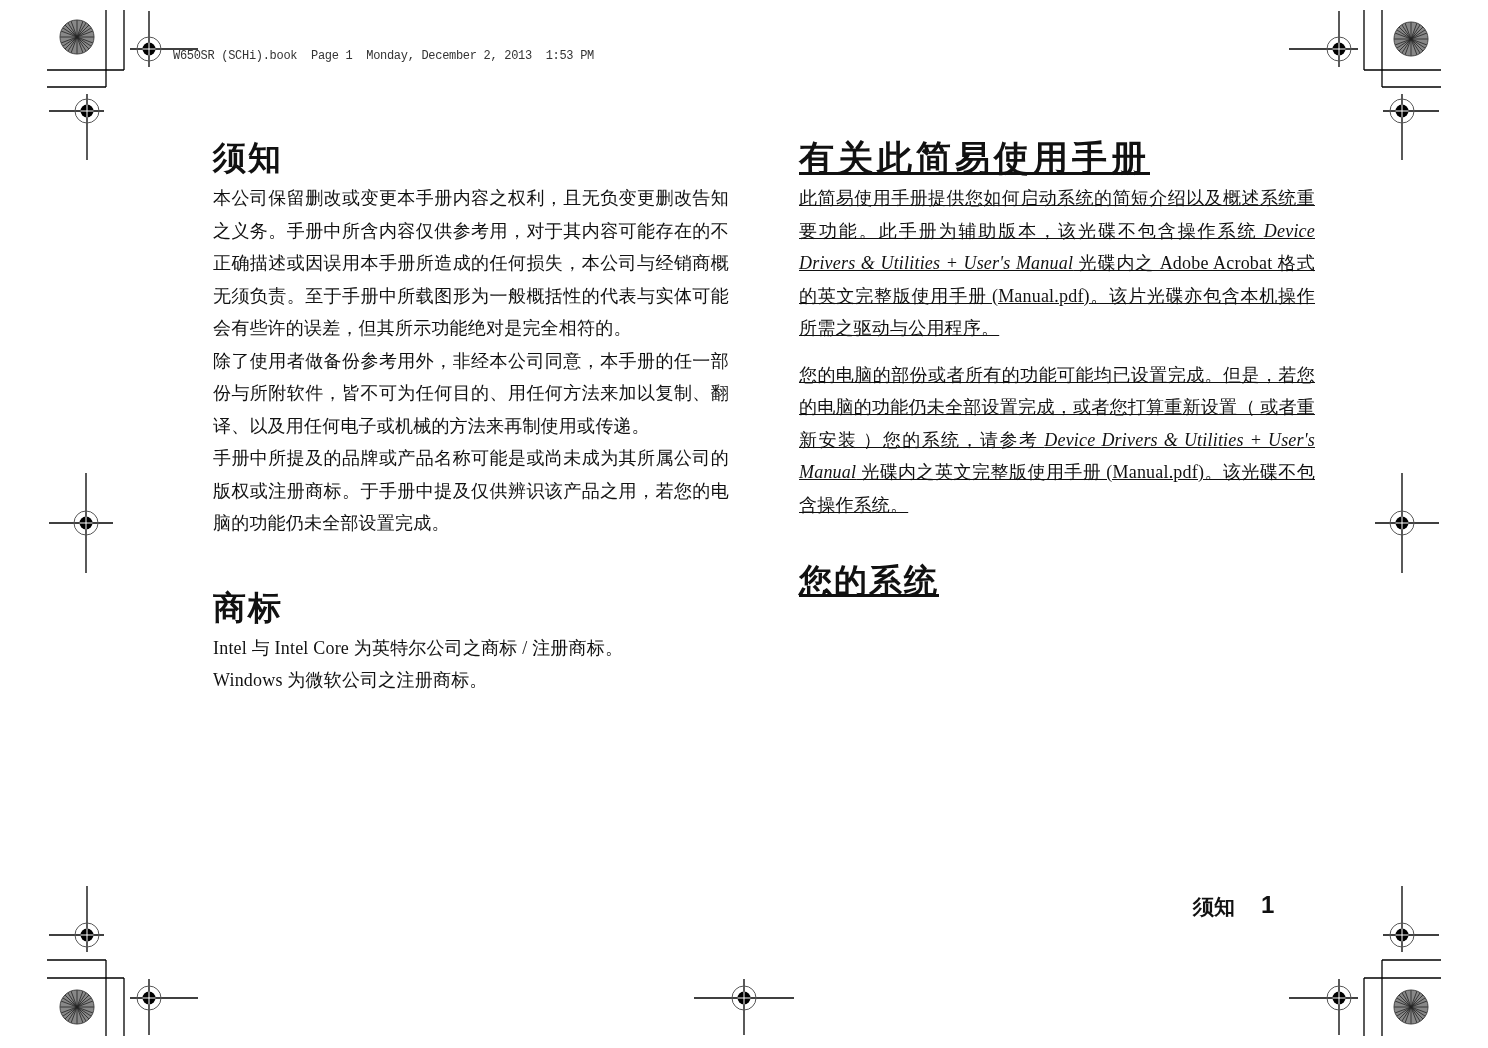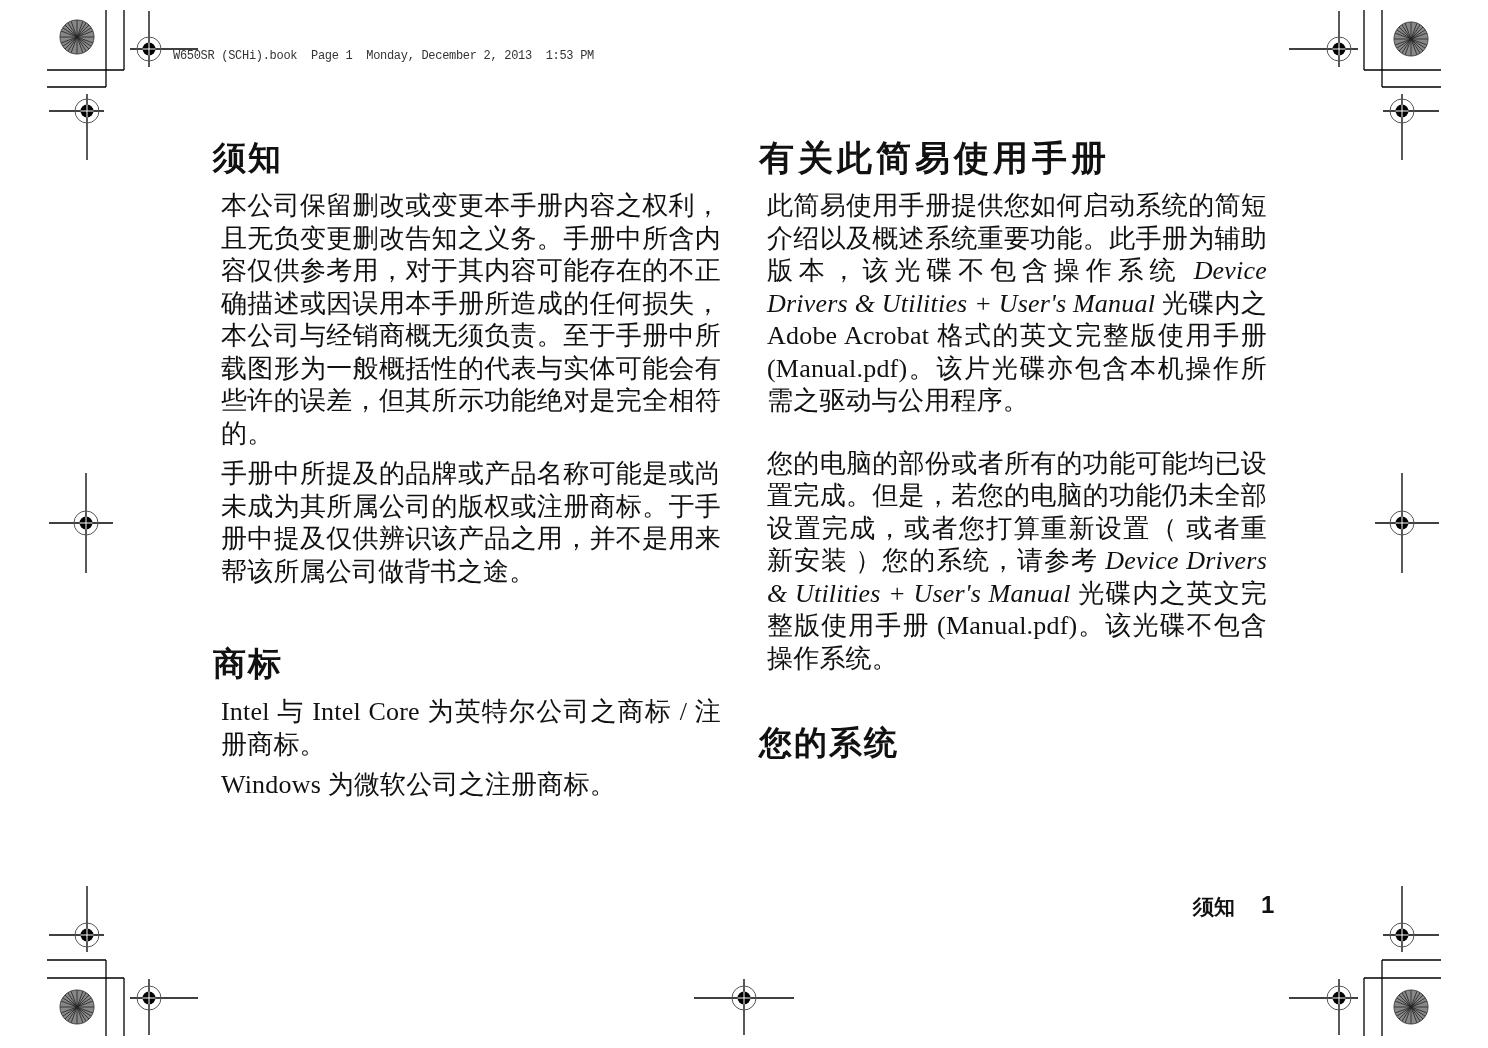--- a/index.html
+++ b/index.html
@@ -29,34 +29,34 @@
       font-size: 12px;
       letter-spacing: -0.3px;
       color: #333333;
       white-space: pre;
     }
     .col {
       position: absolute;
       width: 516px;
     }
     .col-left { left: 213px; top: 134px; }
-    .col-right { left: 759px; top: 134px; }
+    .col-right { left: 799px; top: 134px; text-decoration: underline; }
     .h1 {
       font-family: "DejaVu Serif", "Liberation Serif", serif;
       font-weight: bold;
       font-size: 33px;
       line-height: 48px;
       margin: 0;
       letter-spacing: 2px;
     }
     .h1.big { font-size: 35px; letter-spacing: 4px; }
     .p {
-      font-size: 26px;
+      font-size: 18px;
       line-height: 32.5px;
-      margin: 8px;
+      margin: 0;
       text-align: justify;
       text-align-last: left;
       letter-spacing: 0.2px;
     }
     .p i { font-style: italic; }
     .gap-m { height: 14px; }
     .footer-label {
       position: absolute;
       left: 1193px;
       top: 893px;
@@ -179,21 +179,22 @@
   <use href="#star" x="1411" y="1007"></use>
   <use href="#reg" x="1339" y="998"></use>
 </svg>
 
 <div class="slug">W650SR (SCHi).book  Page 1  Monday, December 2, 2013  1:53 PM</div>
 
 <div class="col col-left">
   <section>
     <h1 class="h1">须知</h1>
     <p class="p">本公司保留删改或变更本手册内容之权利，且无负变更删改告知之义务。手册中所含内容仅供参考用，对于其内容可能存在的不正确描述或因误用本手册所造成的任何损失，本公司与经销商概无须负责。至于手册中所载图形为一般概括性的代表与实体可能会有些许的误差，但其所示功能绝对是完全相符的。</p>
-    <p class="p">手册中所提及的品牌或产品名称可能是或尚未成为其所属公司的版权或注册商标。于手册中提及仅供辨识该产品之用，并不是用来帮该所属公司做背书之途。</p>
+    <p class="p">除了使用者做备份参考用外，非经本公司同意，本手册的任一部份与所附软件，皆不可为任何目的、用任何方法来加以复制、翻译、以及用任何电子或机械的方法来再制使用或传递。</p>
+    <p class="p">手册中所提及的品牌或产品名称可能是或尚未成为其所属公司的版权或注册商标。于手册中提及仅供辨识该产品之用，若您的电脑的功能仍未全部设置完成。</p>
     <div class="gap-m"></div>
   </section>
   <div style="height:30px"></div>
   <section>
     <h1 class="h1">商标</h1>
     <p class="p">Intel 与 Intel Core 为英特尔公司之商标 / 注册商标。</p>
     <p class="p">Windows 为微软公司之注册商标。</p>
   </section>
 </div>
 

